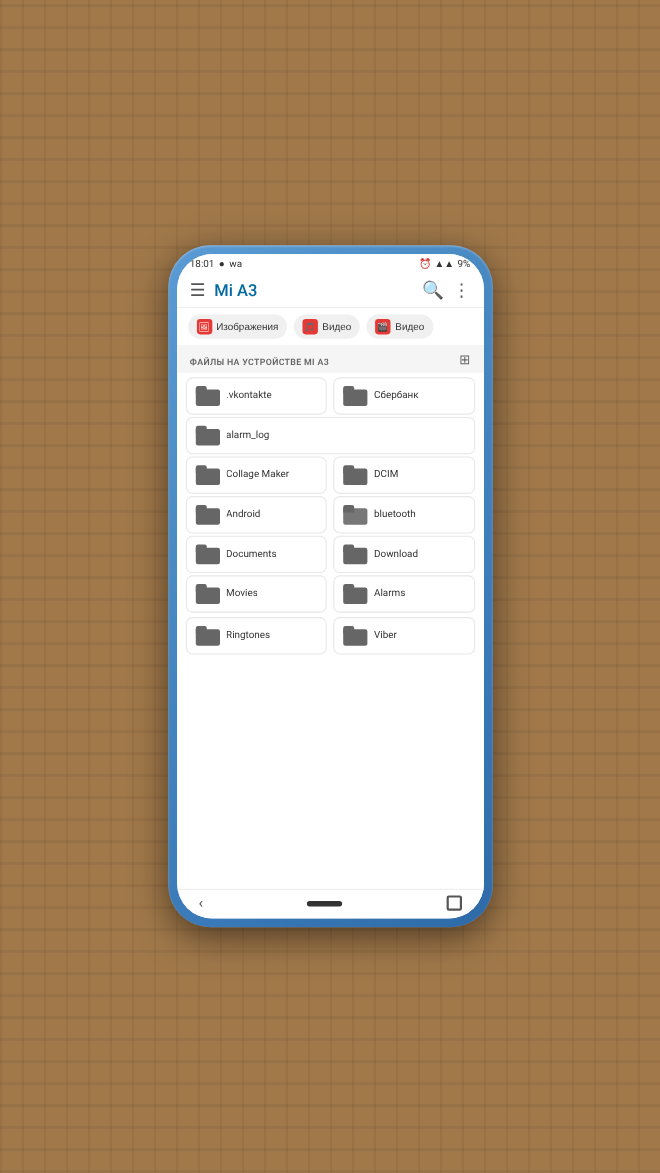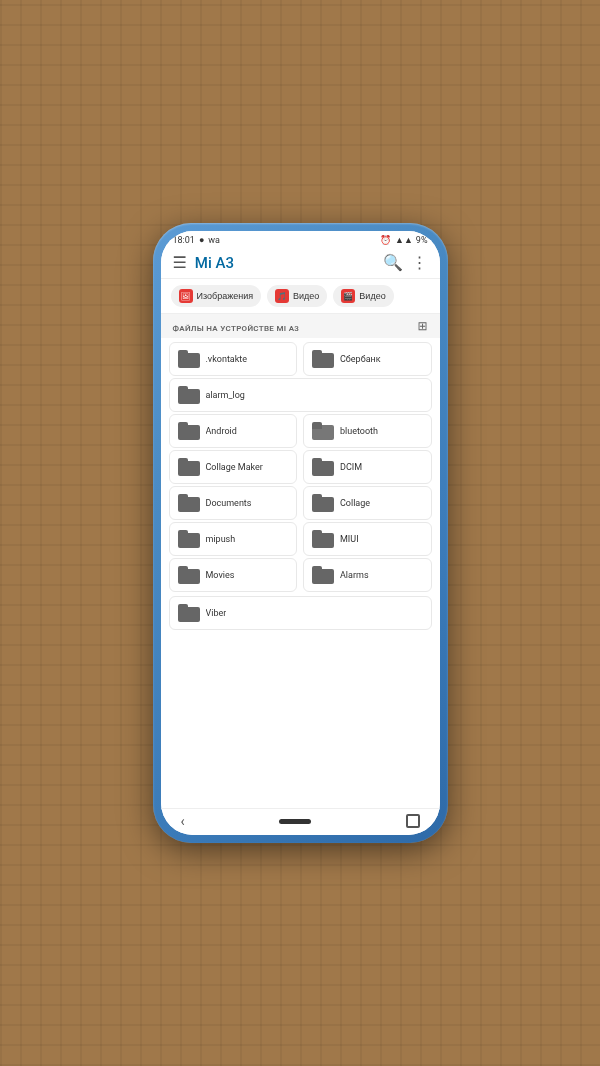--- a/index.html
+++ b/index.html
@@ -267,70 +267,64 @@
       </div>
       <div class="file-row">
         <div class="file-item">
           <div class="folder-icon"></div>
           <span class="file-name">alarm_log</span>
         </div>
       </div>
       <div class="file-row">
         <div class="file-item">
           <div class="folder-icon"></div>
+          <span class="file-name">Collage Maker</span>
+        </div>
+        <div class="file-item">
+          <div class="folder-icon"></div>
+          <span class="file-name">DCIM</span>
+        </div>
+      </div>
+      <div class="file-row">
+        <div class="file-item">
+          <div class="folder-icon"></div>
           <span class="file-name">Android</span>
         </div>
         <div class="file-item">
           <div class="folder-icon bluetooth"></div>
           <span class="file-name">bluetooth</span>
         </div>
       </div>
       <div class="file-row">
         <div class="file-item">
           <div class="folder-icon"></div>
-          <span class="file-name">Collage Maker</span>
-        </div>
-        <div class="file-item">
-          <div class="folder-icon"></div>
-          <span class="file-name">DCIM</span>
-        </div>
-      </div>
-      <div class="file-row">
-        <div class="file-item">
-          <div class="folder-icon"></div>
           <span class="file-name">Documents</span>
         </div>
         <div class="file-item">
           <div class="folder-icon"></div>
-          <span class="file-name">Collage</span>
-        </div>
-      </div>
-      <div class="file-row">
-        <div class="file-item">
-          <div class="folder-icon"></div>
-          <span class="file-name">mipush</span>
-        </div>
-        <div class="file-item">
-          <div class="folder-icon"></div>
-          <span class="file-name">MIUI</span>
+          <span class="file-name">Download</span>
         </div>
       </div>
       <div class="file-row">
         <div class="file-item">
           <div class="folder-icon"></div>
           <span class="file-name">Movies</span>
         </div>
         <div class="file-item">
           <div class="folder-icon"></div>
           <span class="file-name">Alarms</span>
         </div>
       </div>
       <div class="file-row">
       </div>
       <div class="file-row">
+        <div class="file-item">
+          <div class="folder-icon"></div>
+          <span class="file-name">Ringtones</span>
+        </div>
         <div class="file-item">
           <div class="folder-icon"></div>
           <span class="file-name">Viber</span>
         </div>
       </div>
     </div>
 
     <div class="nav-bar">
       <span class="nav-btn">‹</span>
       <div class="nav-home"></div>

